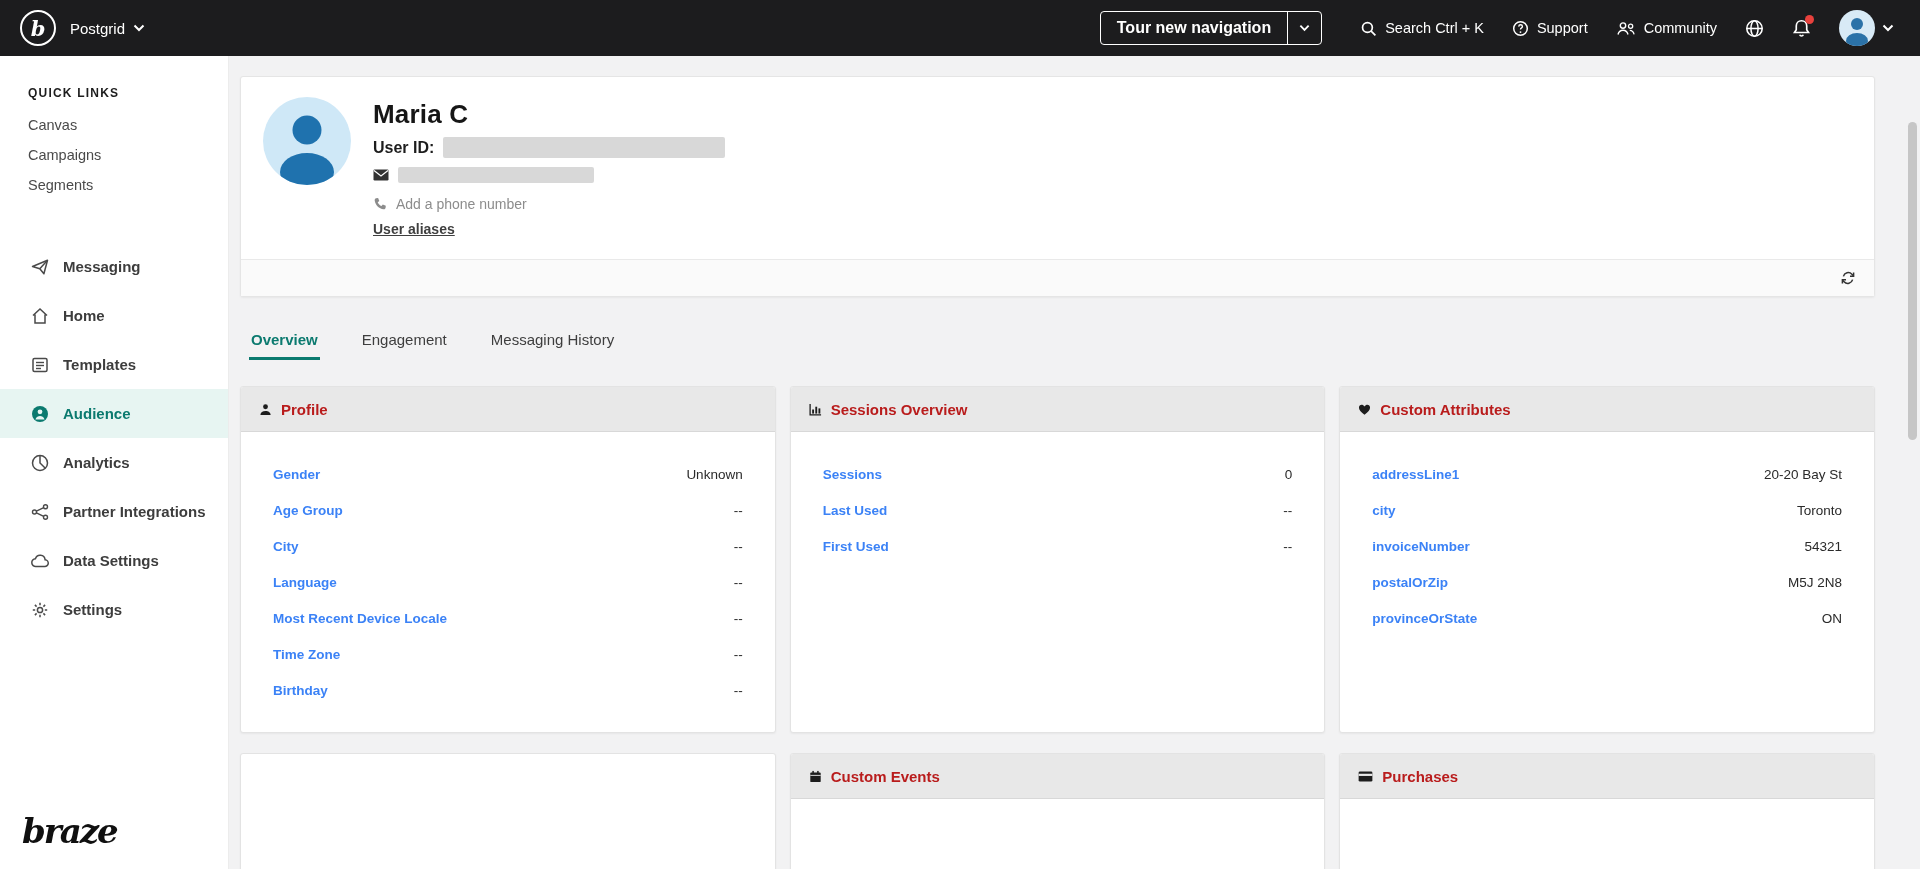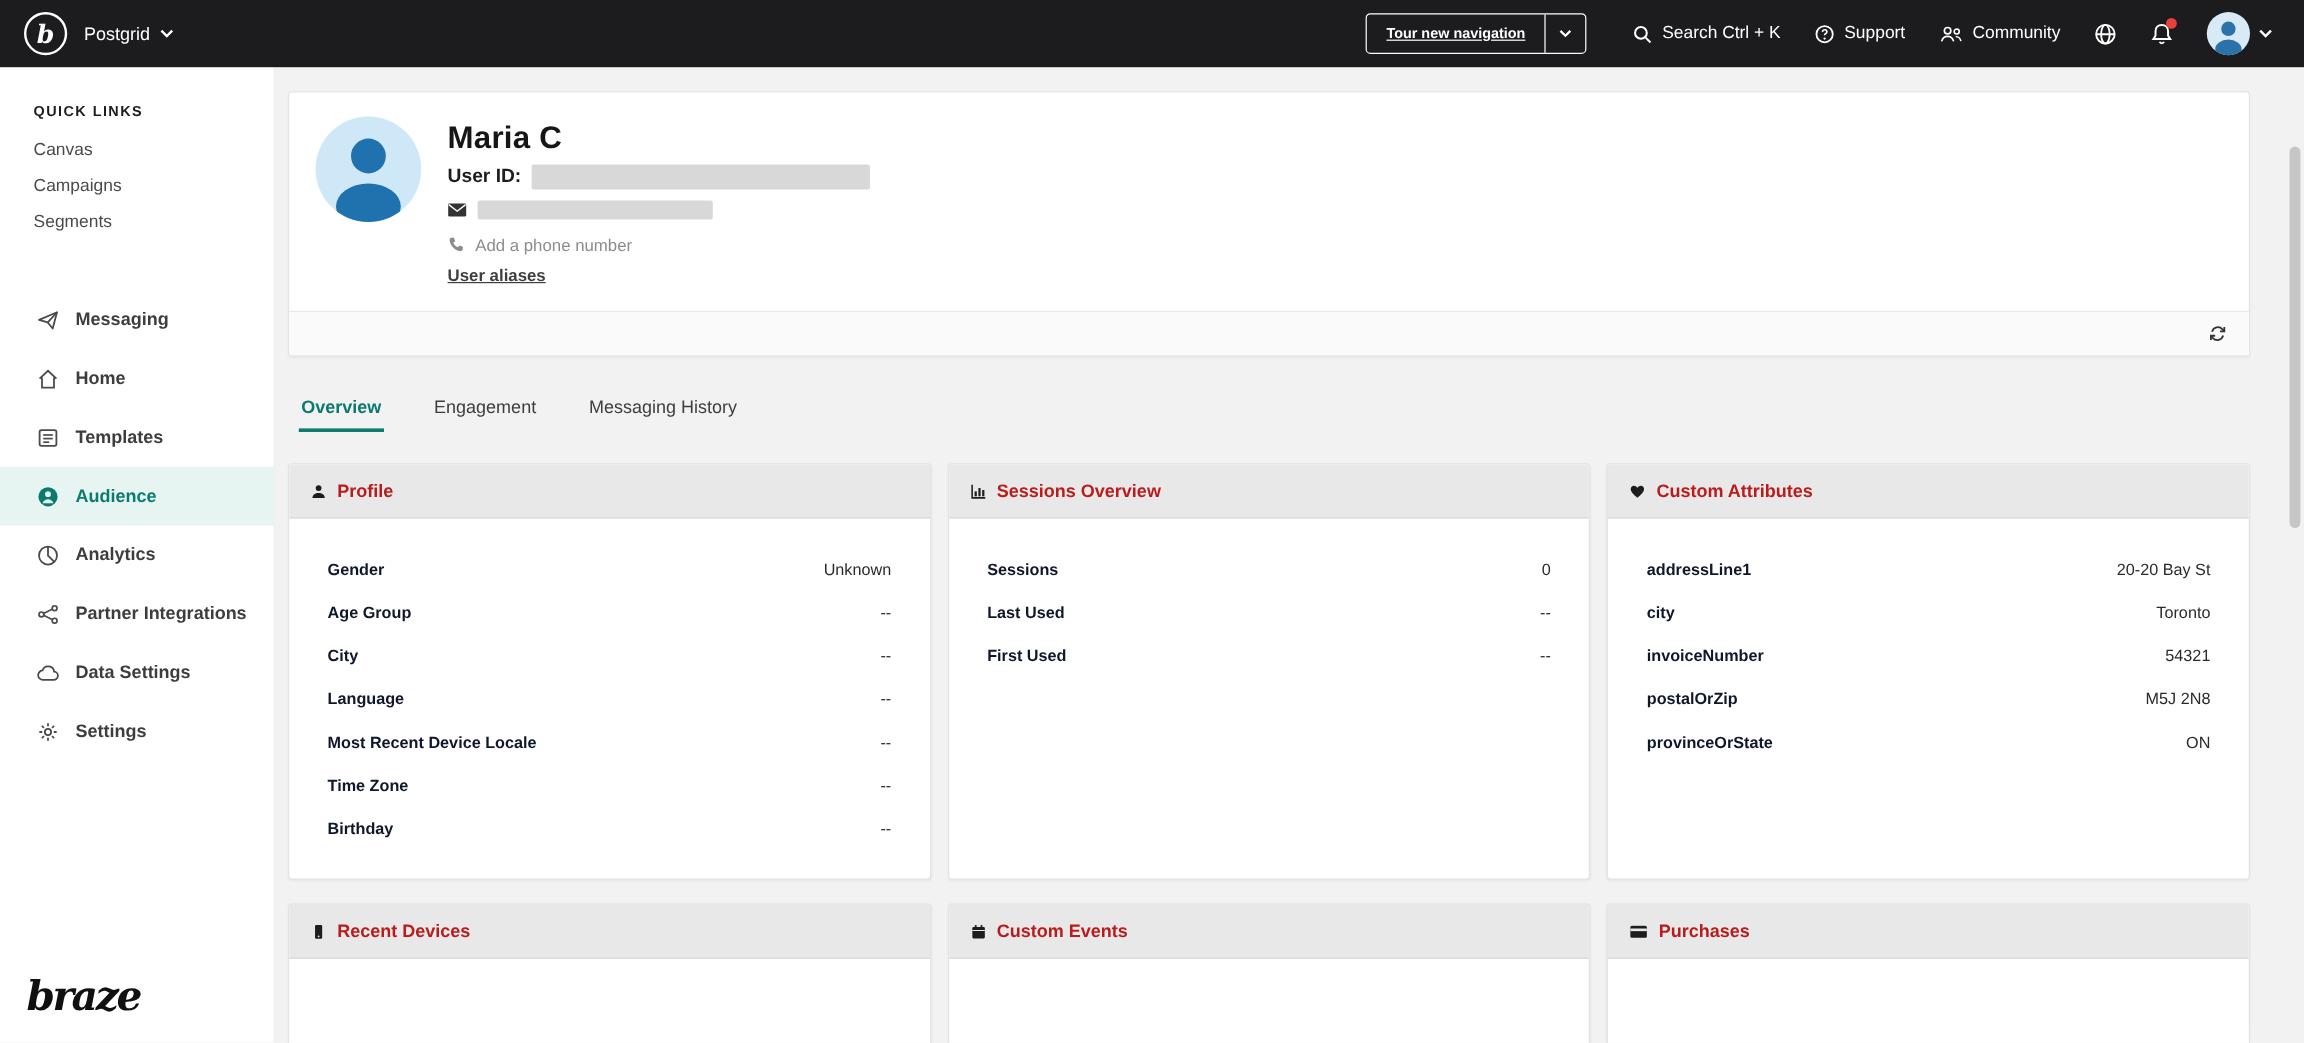--- a/index.html
+++ b/index.html
@@ -22,21 +22,21 @@
     display:flex; align-items:center; justify-content:center;
     font-family:"DejaVu Serif", serif; font-style:italic; font-weight:700; font-size:21px;
     cursor:pointer;
   }
   .workspace { display:flex; align-items:center; gap:8px; font-size:15px; cursor:pointer; }
   .topbar-right { display:flex; align-items:center; gap:28px; }
   .tour-btn {
     display:flex; align-items:center; height:34px; border:1px solid #fff;
     border-radius:4px; cursor:pointer; margin-right:10px;
   }
-  .tour-btn-main { padding:0 16px; font-size:12px; font-weight:700;text-decoration:underline; }
+  .tour-btn-main { padding:0 16px; font-size:16px; font-weight:700; }
   .tour-btn-caret { padding:0 11px; border-left:1px solid #fff; height:100%; display:flex; align-items:center; }
   .top-item { display:flex; align-items:center; gap:8px; font-size:14.5px; cursor:pointer; }
   .icon-btn { cursor:pointer; position:relative; }
   .bell-dot { position:absolute; top:-4px; right:-3px; width:9px; height:9px; border-radius:50%; background:#e8413d; }
   .top-avatar-wrap { display:flex; align-items:center; gap:7px; cursor:pointer; }
   .top-avatar {
     width:36px; height:36px; border-radius:50%; background:#d8eaf6; overflow:hidden; position:relative;
   }
 
   
@@ -95,21 +95,21 @@
   .card { background:#fff; border:1px solid #e3e3e3; border-radius:3px; overflow:hidden; display:flex; flex-direction:column; box-shadow:0 1px 2px rgba(0,0,0,.05); }
   .card.short { height:300px; }
   .card-header {
     display:flex; align-items:center; gap:9px; height:45px; flex-shrink:0;
     background:#e8e8e8; border-bottom:1px solid #d8d8d8; padding:0 18px;
     font-size:15px; font-weight:700; color:#b91c1c;
   }
   .card-header .card-icon { color:#1d1d1d; }
   .card-body { padding:24px 32px; flex:1; }
   .kv-row { display:flex; justify-content:space-between; align-items:center; height:36px; }
-  .kv-label { font-size:13.5px; font-weight:700; color:#0f172a; }
+  .kv-label { font-size:13.5px; font-weight:700; color:#3b82f6; }
   .kv-value { font-size:13.5px; color:#2a2a2a; }
 
   
   .scrollbar-thumb {
     position:absolute; right:3px; top:122px; width:9px; height:318px;
     background:#c6c6c6; border-radius:5px; z-index:40; cursor:pointer;
   }
 </style>
 </head>
 <body>
@@ -430,29 +430,20 @@
             <span class="kv-label">provinceOrState</span>
             <span class="kv-value">ON</span>
           </div>
       </div>
     </section>
   </div>
 
   <div class="cards-grid second">
 
     <section class="card short">
-      <header class="card-header">
-        <span class="card-icon">
-          <svg viewBox="0 0 14 14" width="13" height="13">
-              <rect x="3.8" y="0.8" width="6.4" height="12.4" rx="1.1" fill="currentColor"></rect>
-              <circle cx="7" cy="11.2" r="0.8" fill="#e8e8e8"></circle>
-            </svg>
-        </span>
-        <span>Recent Devices</span>
-      </header>
       <div class="card-body"></div>
     </section>
 
     <section class="card short">
       <header class="card-header">
         <span class="card-icon">
           <svg viewBox="0 0 14 14" width="13" height="13">
               <rect x="1.4" y="2.8" width="11.2" height="10.2" rx="1" fill="currentColor"></rect>
               <line x1="1.4" y1="5.8" x2="12.6" y2="5.8" stroke="#e8e8e8" stroke-width="1"></line>
               <rect x="3.6" y="1" width="1.6" height="2.8" fill="currentColor"></rect>

